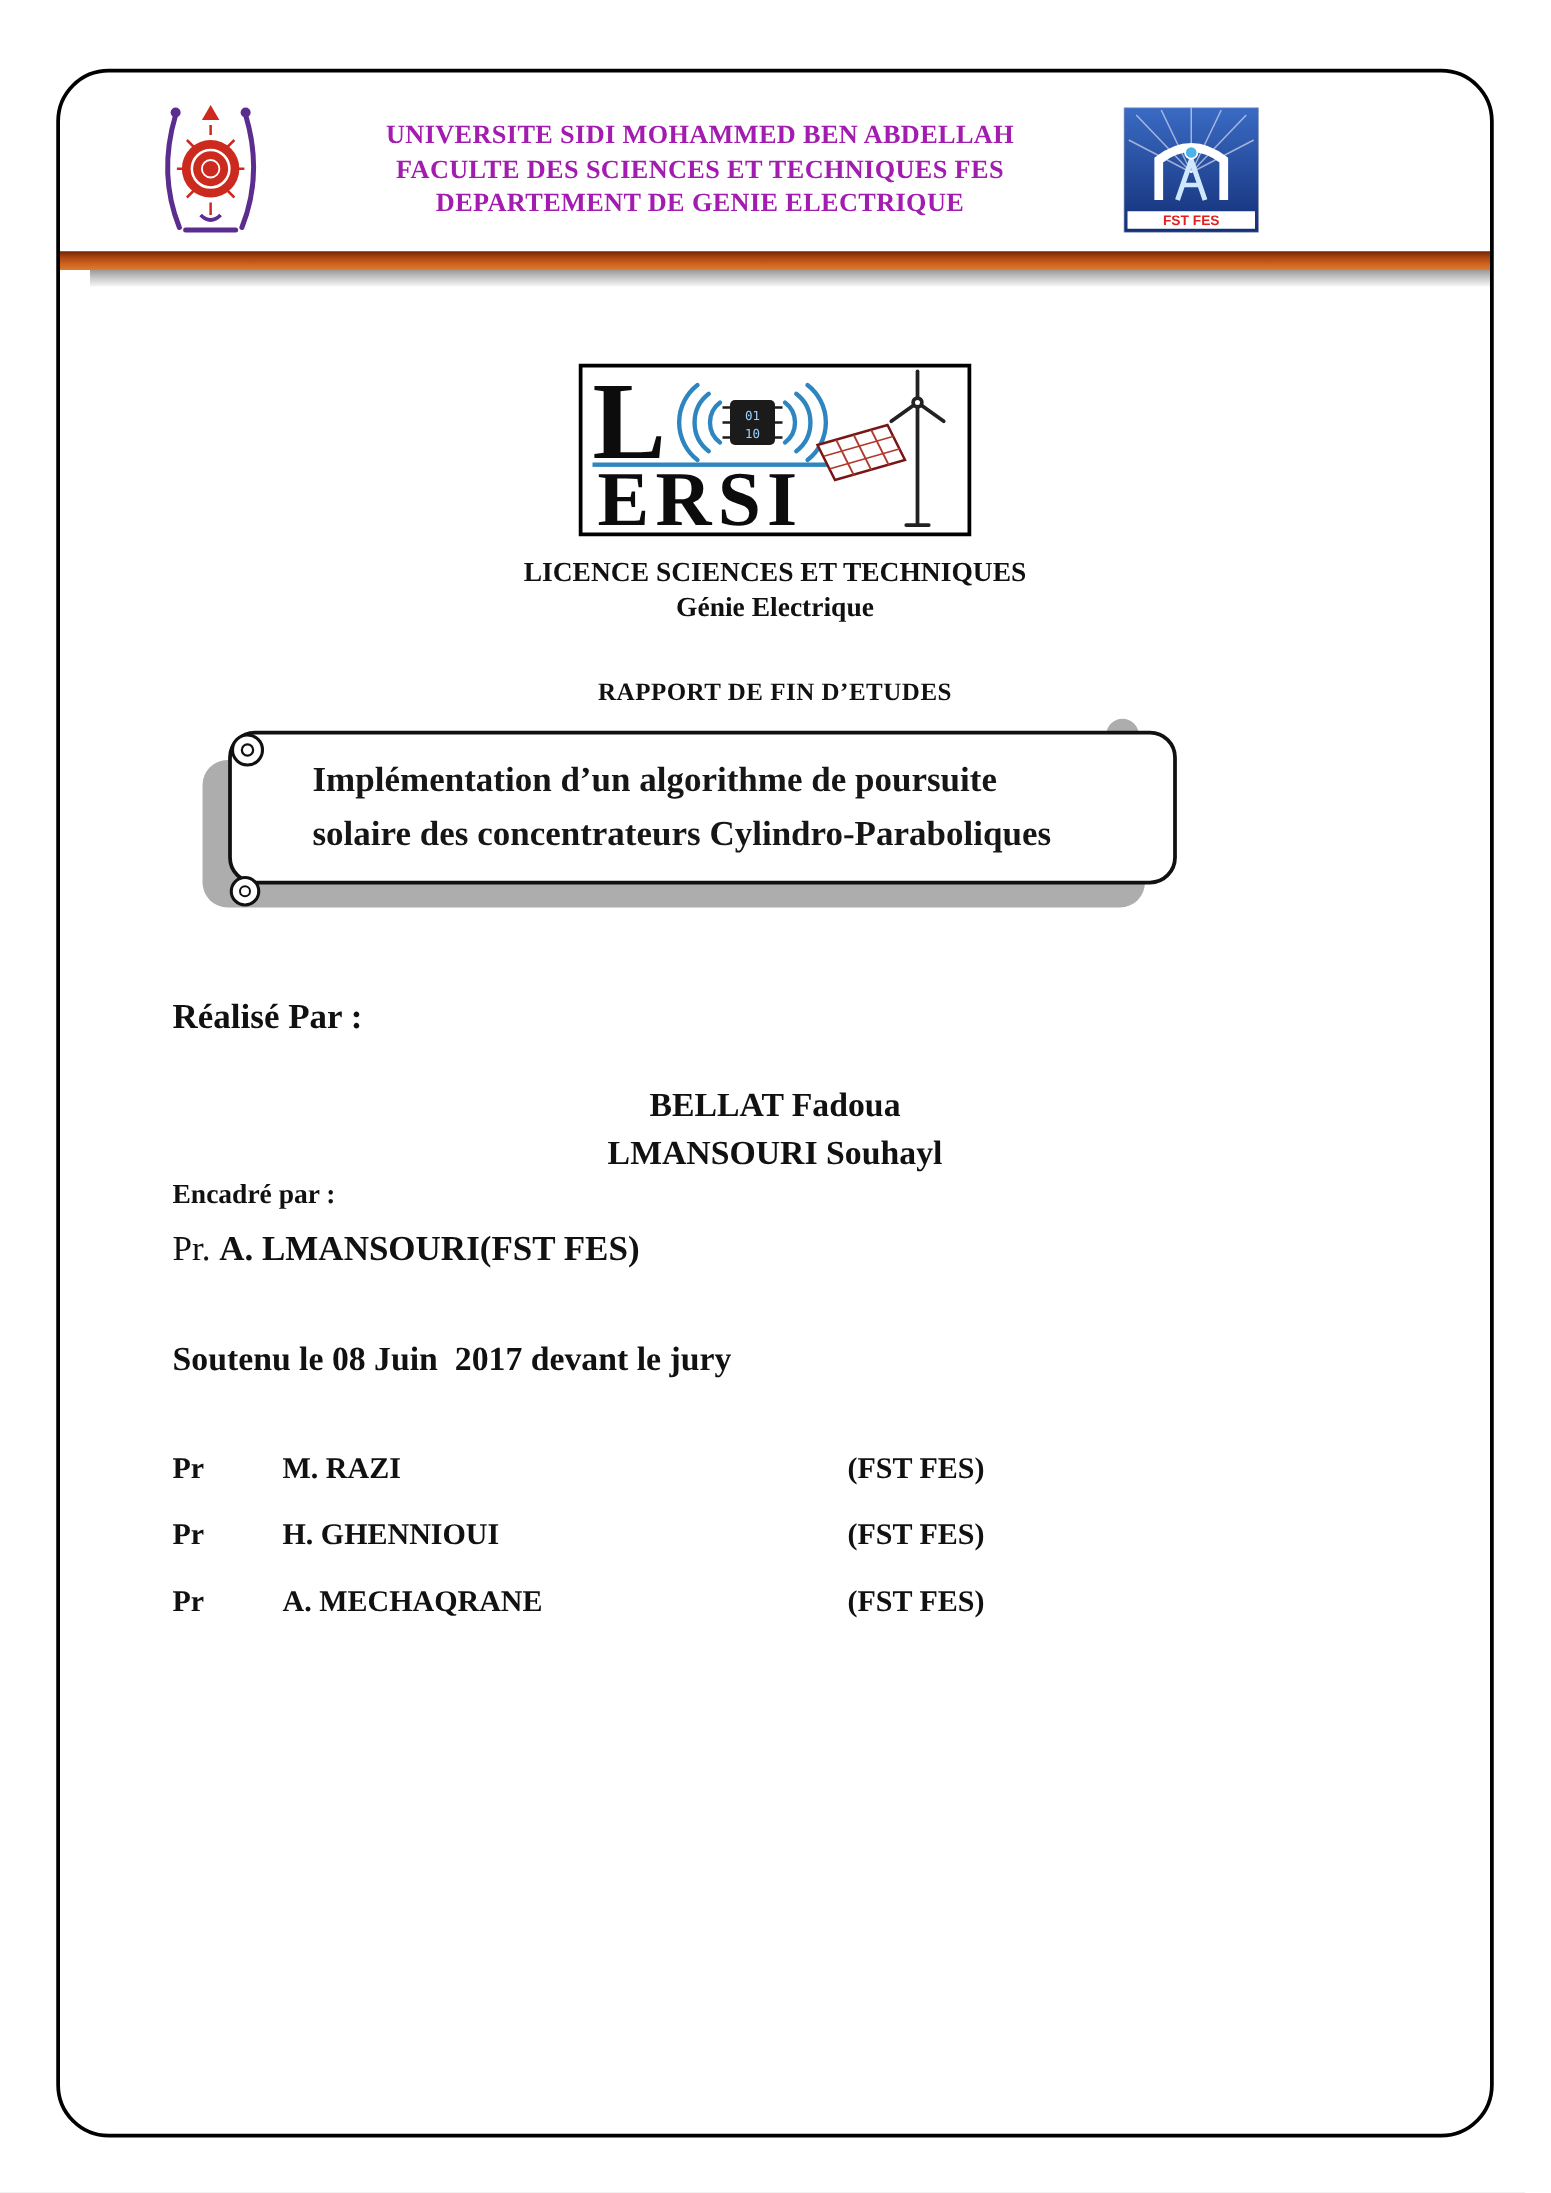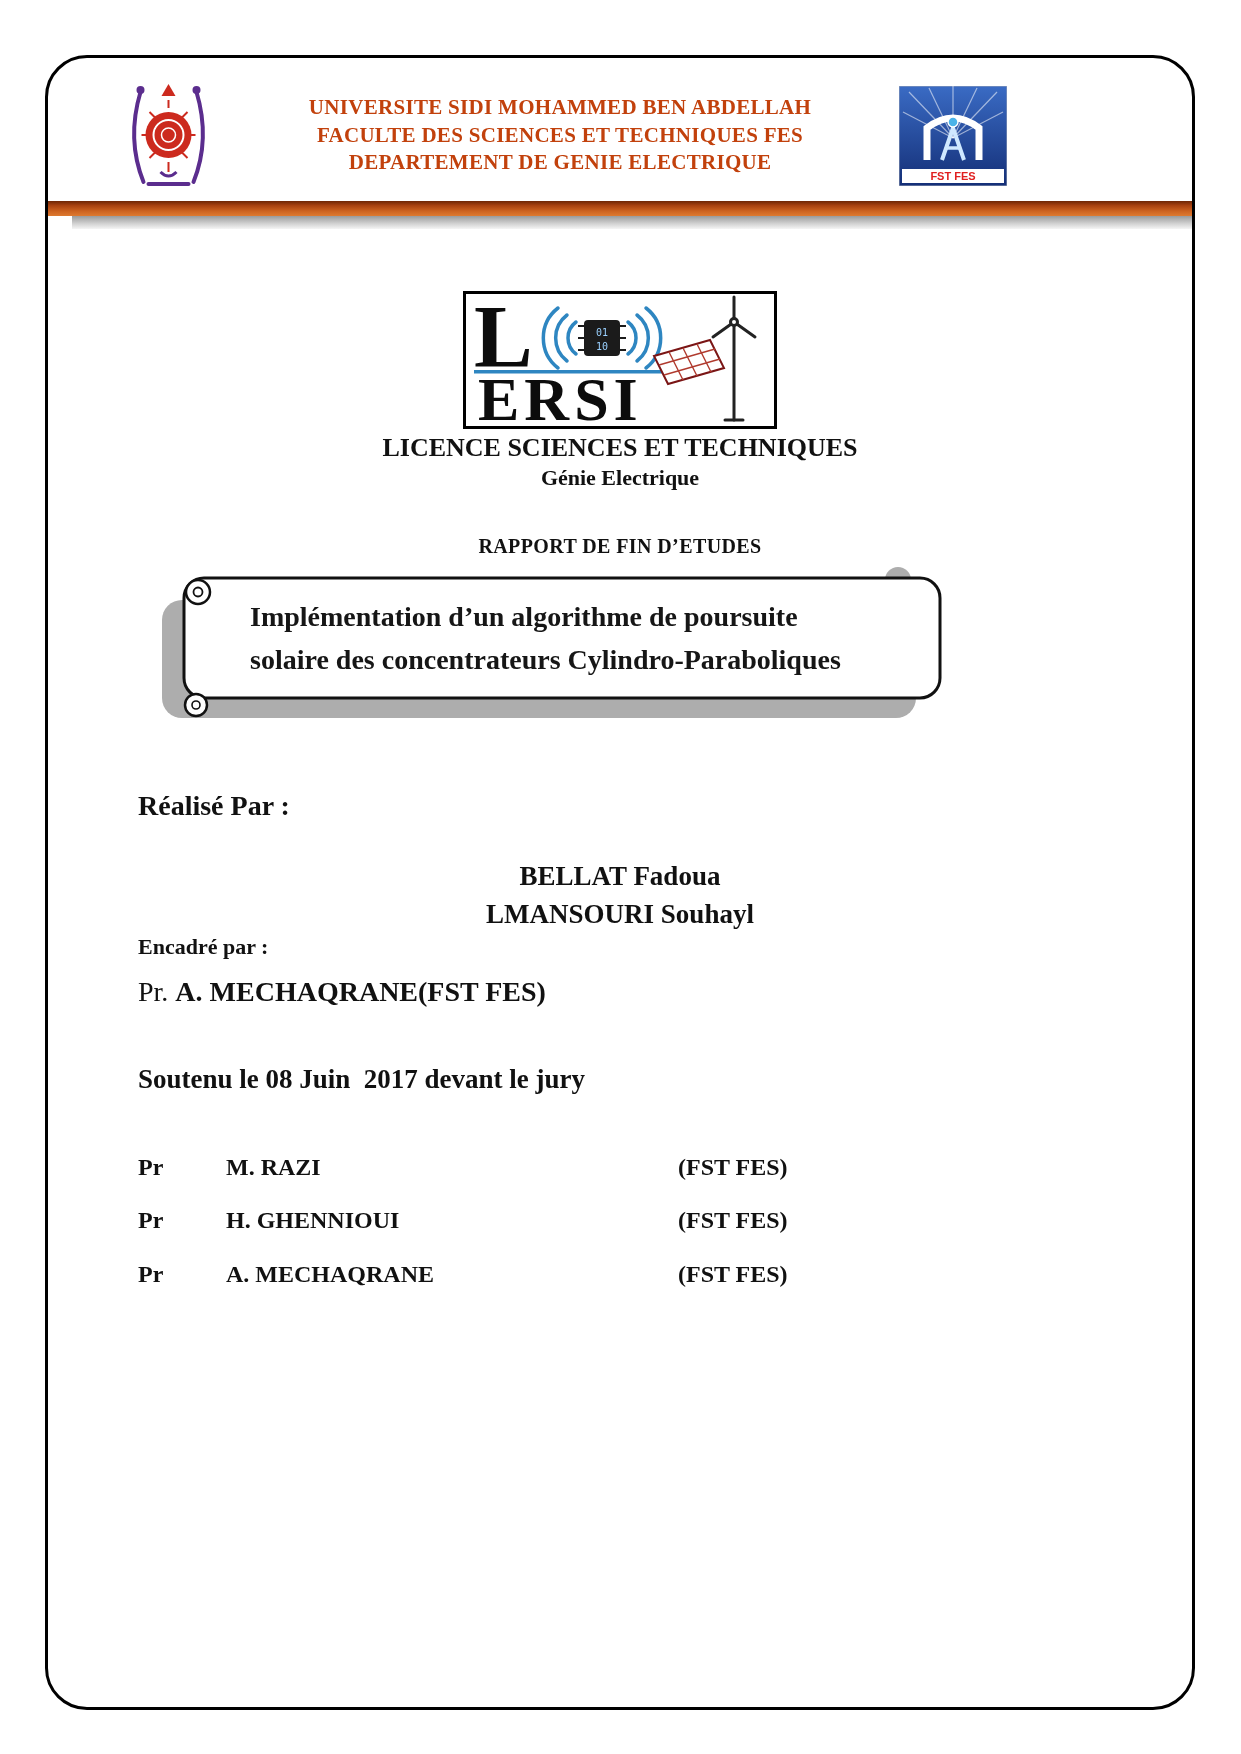--- a/index.html
+++ b/index.html
@@ -13,21 +13,21 @@
     position:absolute; left:45px; top:55px; width:1150px; height:1655px;
     box-sizing:border-box; border:3px solid #000; border-radius:42px;
     padding:20px 40px 0; overflow:hidden; background:#fff;
   }
 
   
   .header-row { display:flex; align-items:center; height:115px; }
   .uni-logo  { width:105px; height:112px; flex:none; margin-left:28px; }
   .header-text {
     flex:1; text-align:center; font-weight:bold; font-size:21px;
-    line-height:1.32; letter-spacing:.3px; color:#c2410c;
+    line-height:1.32; letter-spacing:.3px; color:#a21caf;
   }
   .fst-logo { width:108px; height:100px; flex:none; margin-right:145px; }
 
   .accent-bar {
     height:15px; margin:8px -40px 0;
     background:linear-gradient(180deg,
       var(--accent-bar-top,#6e2605) 0%, #a84210 30%,
       var(--accent-bar,#cd6320) 68%, #de7a30 100%);
   }
   .accent-shadow {
@@ -35,21 +35,21 @@
     background:linear-gradient(180deg,#8f8f8f 0%, #c9c9c9 55%, #f4f4f4 100%);
   }
 
   
   .lersi-wrap {
     width:308px; margin:62px auto 0; border:3px solid #000;
     background:#fff; line-height:0;
   }
 
   
-  .degree      { margin-top:4px; text-align:center; font-size:26px; font-weight:bold; }
+  .degree      { margin-top:16px; text-align:center; font-size:22px; font-weight:bold; }
   .speciality  { margin-top:2px;  text-align:center; font-size:22px; font-weight:bold; }
   .report-type { margin-top:44px; text-align:center; font-size:20px; font-weight:bold; letter-spacing:.4px; }
   .intitule    { margin-top:58px; text-align:center; font-size:28px; font-weight:bold; }
 
   
   .scroll-wrap { position:relative; width:790px; height:172px; margin:8px 0 0 70px; }
   .scroll-wrap svg { position:absolute; inset:0; }
   .scroll-title {
     position:absolute; left:64px; top:30px; right:34px;
     font-size:28px; font-weight:bold; line-height:1.52; color:#161616;margin-left:28px;
@@ -218,21 +218,21 @@
     <div class="authors">
       <div>BELLAT Fadoua</div>
       <div>LMANSOURI Souhayl</div>
     </div>
 
     <div class="encadre">Encadré par :</div>
 
     <div class="advisor">
       <span class="prefix">Pr.</span>
       <span> </span>
-      <span class="name">A. MECHAQRANE(FST FES)</span>
+      <span class="name">A. LMANSOURI(FST FES)</span>
     </div>
 
     <div class="soutenu">Soutenu le 08 Juin  2017 devant le jury</div>
 
     <div class="jury">
       <div class="jury-row">
         <span>Pr</span>
         <span>M. RAZI</span>
         <span>(FST FES)</span>
       </div>

